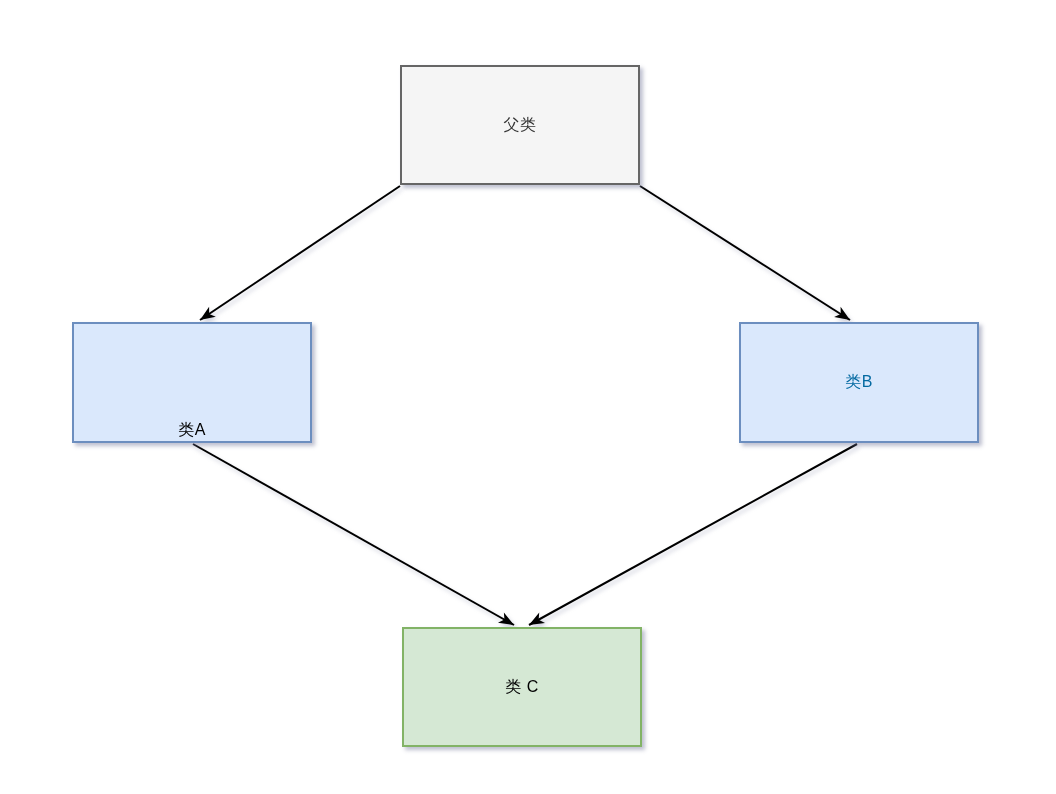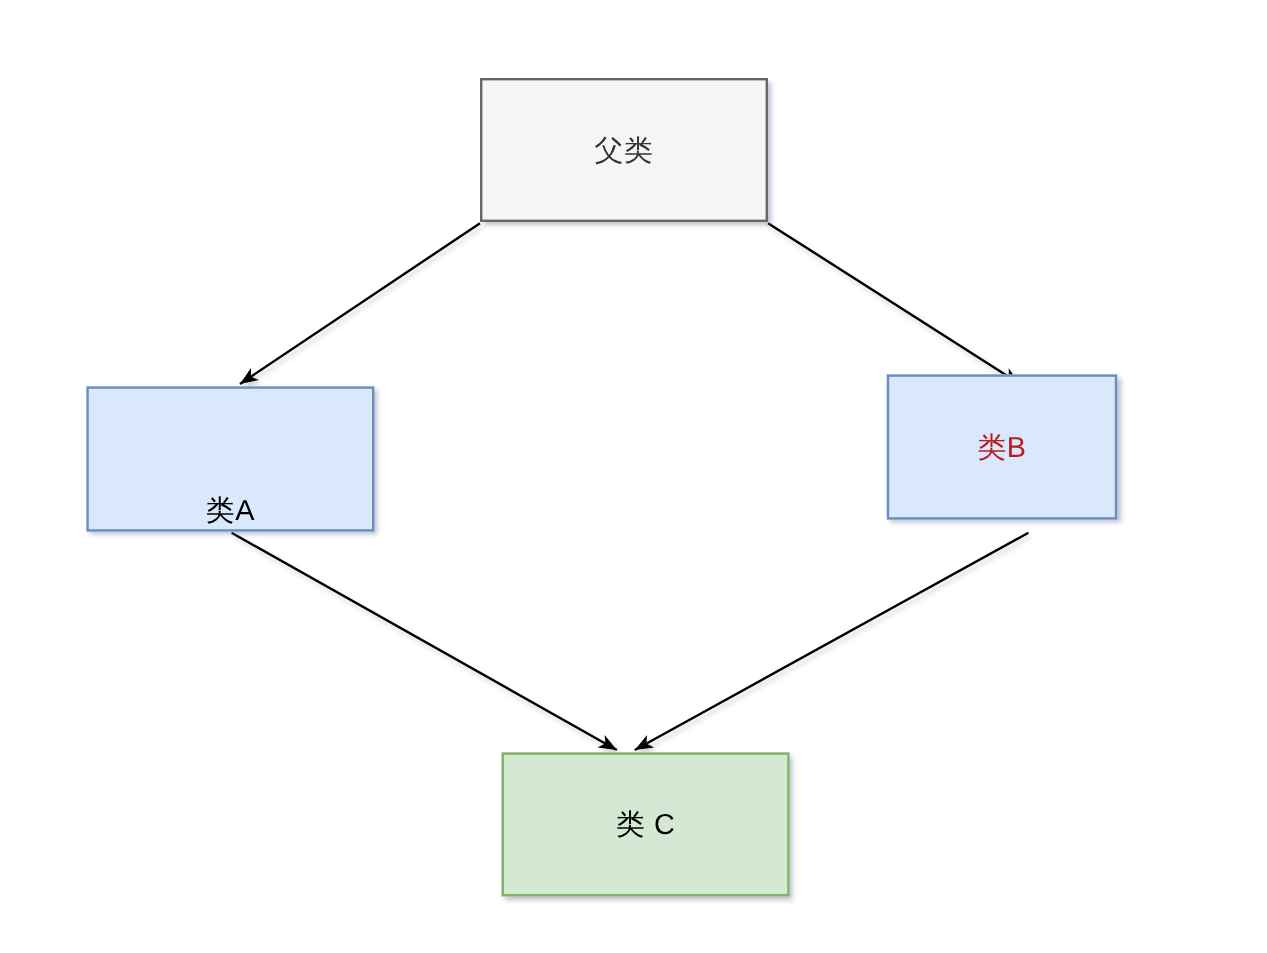--- a/index.html
+++ b/index.html
@@ -30,21 +30,21 @@
     position: absolute;
     box-sizing: border-box;
     border: 2px solid #000;
     display: flex;
     align-items: center;
     justify-content: center;
     box-shadow: 3px 3px 4px rgba(110, 115, 150, 0.45);
     cursor: default;
   }
   .node-label {
-    font-size: 24px;
+    font-size: 16px;
     letter-spacing: 0.5px;
     white-space: pre;
     user-select: none;
   }
 </style>
 </head>
 <body>
 
 <div class="canvas">
 
@@ -61,21 +61,21 @@
   </svg>
 
   <div class="node" style="left: 400px; top: 65px; width: 240px; height: 120px; background: rgb(245, 245, 245); border-color: rgb(102, 102, 102); color: rgb(51, 51, 51);">
     <span class="node-label">父类</span>
   </div>
 
   <div class="node" style="left: 72px; top: 322px; width: 240px; height: 121px; background: rgb(218, 232, 252); border-color: rgb(108, 142, 191); color: rgb(0, 0, 0); align-items: flex-end;">
     <span class="node-label">类A</span>
   </div>
 
-  <div class="node" style="left: 739px; top: 312px; width: 192px; height: 121px; background: rgb(218, 232, 252); border-color: rgb(108, 142, 191); color: #b91c1c;">
+  <div class="node" style="left: 739px; top: 322px; width: 240px; height: 121px; background: rgb(218, 232, 252); border-color: rgb(108, 142, 191); color: #0369a1;">
     <span class="node-label">类B</span>
   </div>
 
-  <div class="node" style="left: 418px; top: 627px; width: 240px; height: 120px; background: rgb(213, 232, 212); border-color: rgb(130, 179, 102); color: rgb(0, 0, 0);">
+  <div class="node" style="left: 402px; top: 627px; width: 240px; height: 120px; background: rgb(213, 232, 212); border-color: rgb(130, 179, 102); color: rgb(0, 0, 0);">
     <span class="node-label">类 C</span>
   </div>
 
 </div>
 
 </body></html>

